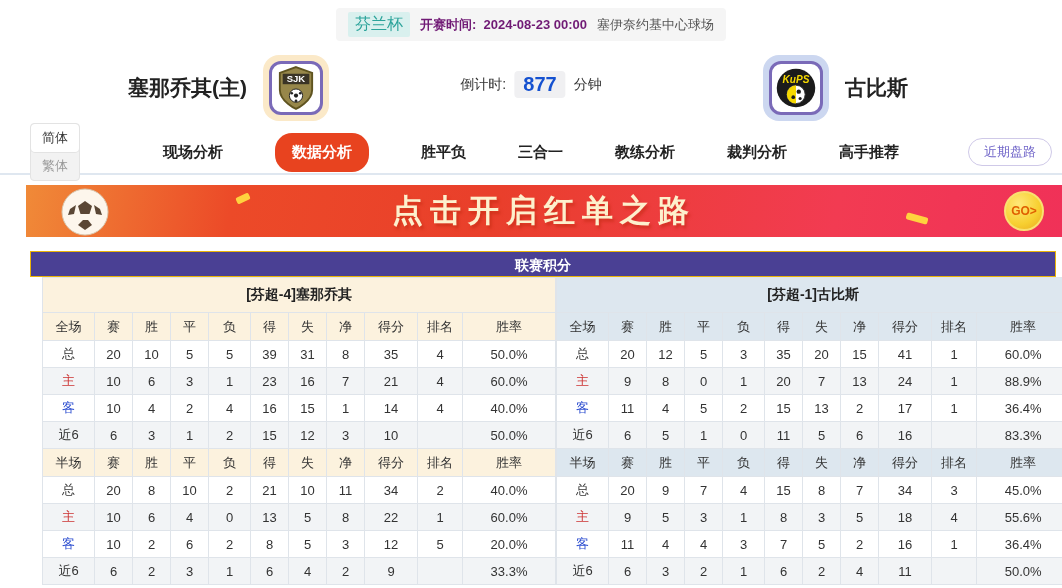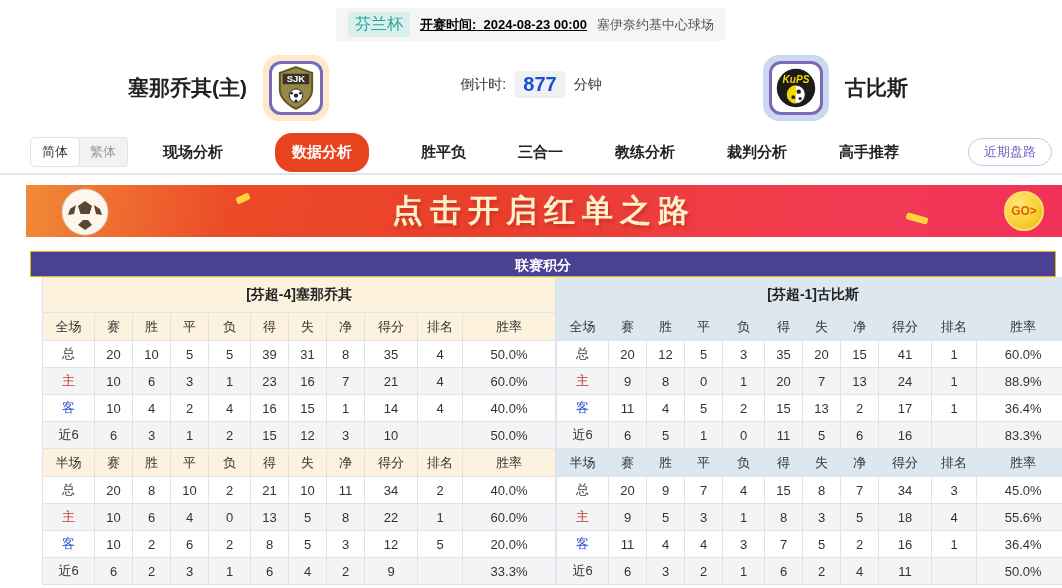--- a/index.html
+++ b/index.html
@@ -4,21 +4,21 @@
 <style>
   * { margin:0; padding:0; box-sizing:border-box; }
   html,body { width:1062px; height:588px; overflow:hidden; background:#fff;
     font-family:"Liberation Sans","DejaVu Sans",sans-serif; color:#333; }
 
   
   .top-strip { display:flex; justify-content:center; padding-top:8px; }
   .strip-box { background:#f5f5f5; border-radius:4px; padding:4px 12px;
     display:flex; align-items:center; gap:10px; font-size:13px; }
   .league-badge { background:#d9f0ee; color:#2ba39a; padding:2px 7px; font-size:16px; border-radius:2px; }
-  .kickoff { font-weight:bold; color:#000000;text-decoration:underline; }
+  .kickoff { font-weight:bold; color:#701a75; }
   .venue { color:#555; }
 
   
   .team-row { position:relative; height:90px; }
   .home-team { position:absolute; left:128px; top:14px; display:flex; align-items:center; gap:16px; }
   .away-team { position:absolute; left:763px; top:14px; display:flex; align-items:center; gap:16px; }
   .team-name { font-size:21px; font-weight:bold; color:#222; }
   .logo-outer { width:66px; height:66px; border-radius:16px; display:flex; align-items:center; justify-content:center; }
   .logo-outer.home { background:#fbe9c8; }
   .logo-outer.away { background:#ccd7f0; }
@@ -26,21 +26,21 @@
     background:#fff; display:flex; align-items:center; justify-content:center; }
   .countdown { position:absolute; left:50%; top:30px; transform:translateX(-50%);
     display:flex; align-items:center; gap:8px; font-size:14px; color:#333; }
   .cd-chip { background:#f0f0f2; border-radius:4px; padding:2px 9px;
     font-size:20px; font-weight:bold; color:#1551d0; }
 
   
   .nav { position:relative; height:44px; display:flex; align-items:center;
     border-bottom:2px solid #dfe7f0; }
   .lang-toggle { position:absolute; left:30px; display:flex; background:#f2f2f2;
-    border:1px solid #e3e3e3; border-radius:4px; overflow:hidden; font-size:13px; }
+    border:1px solid #e3e3e3; border-radius:4px; overflow:hidden; font-size:13px;flex-direction:column; }
   .lang { padding:5px 11px; color:#999; cursor:pointer; }
   .lang.active { background:#fff; color:#333; border-radius:4px; box-shadow:0 0 0 1px #e3e3e3; }
   .nav-items { margin:0 auto; display:flex; align-items:center; gap:52px;
     font-size:15px; font-weight:bold; color:#222; }
   .nav-item { cursor:pointer; white-space:nowrap; }
   .nav-item.active { background:#e8431f; color:#ffffff; border-radius:17px; padding:10px 17px; }
   .recent-btn { position:absolute; right:10px; border:1px solid #cfc9e8; color:#7166c9;
     border-radius:14px; padding:4px 15px; font-size:13px; cursor:pointer; }
 
   

